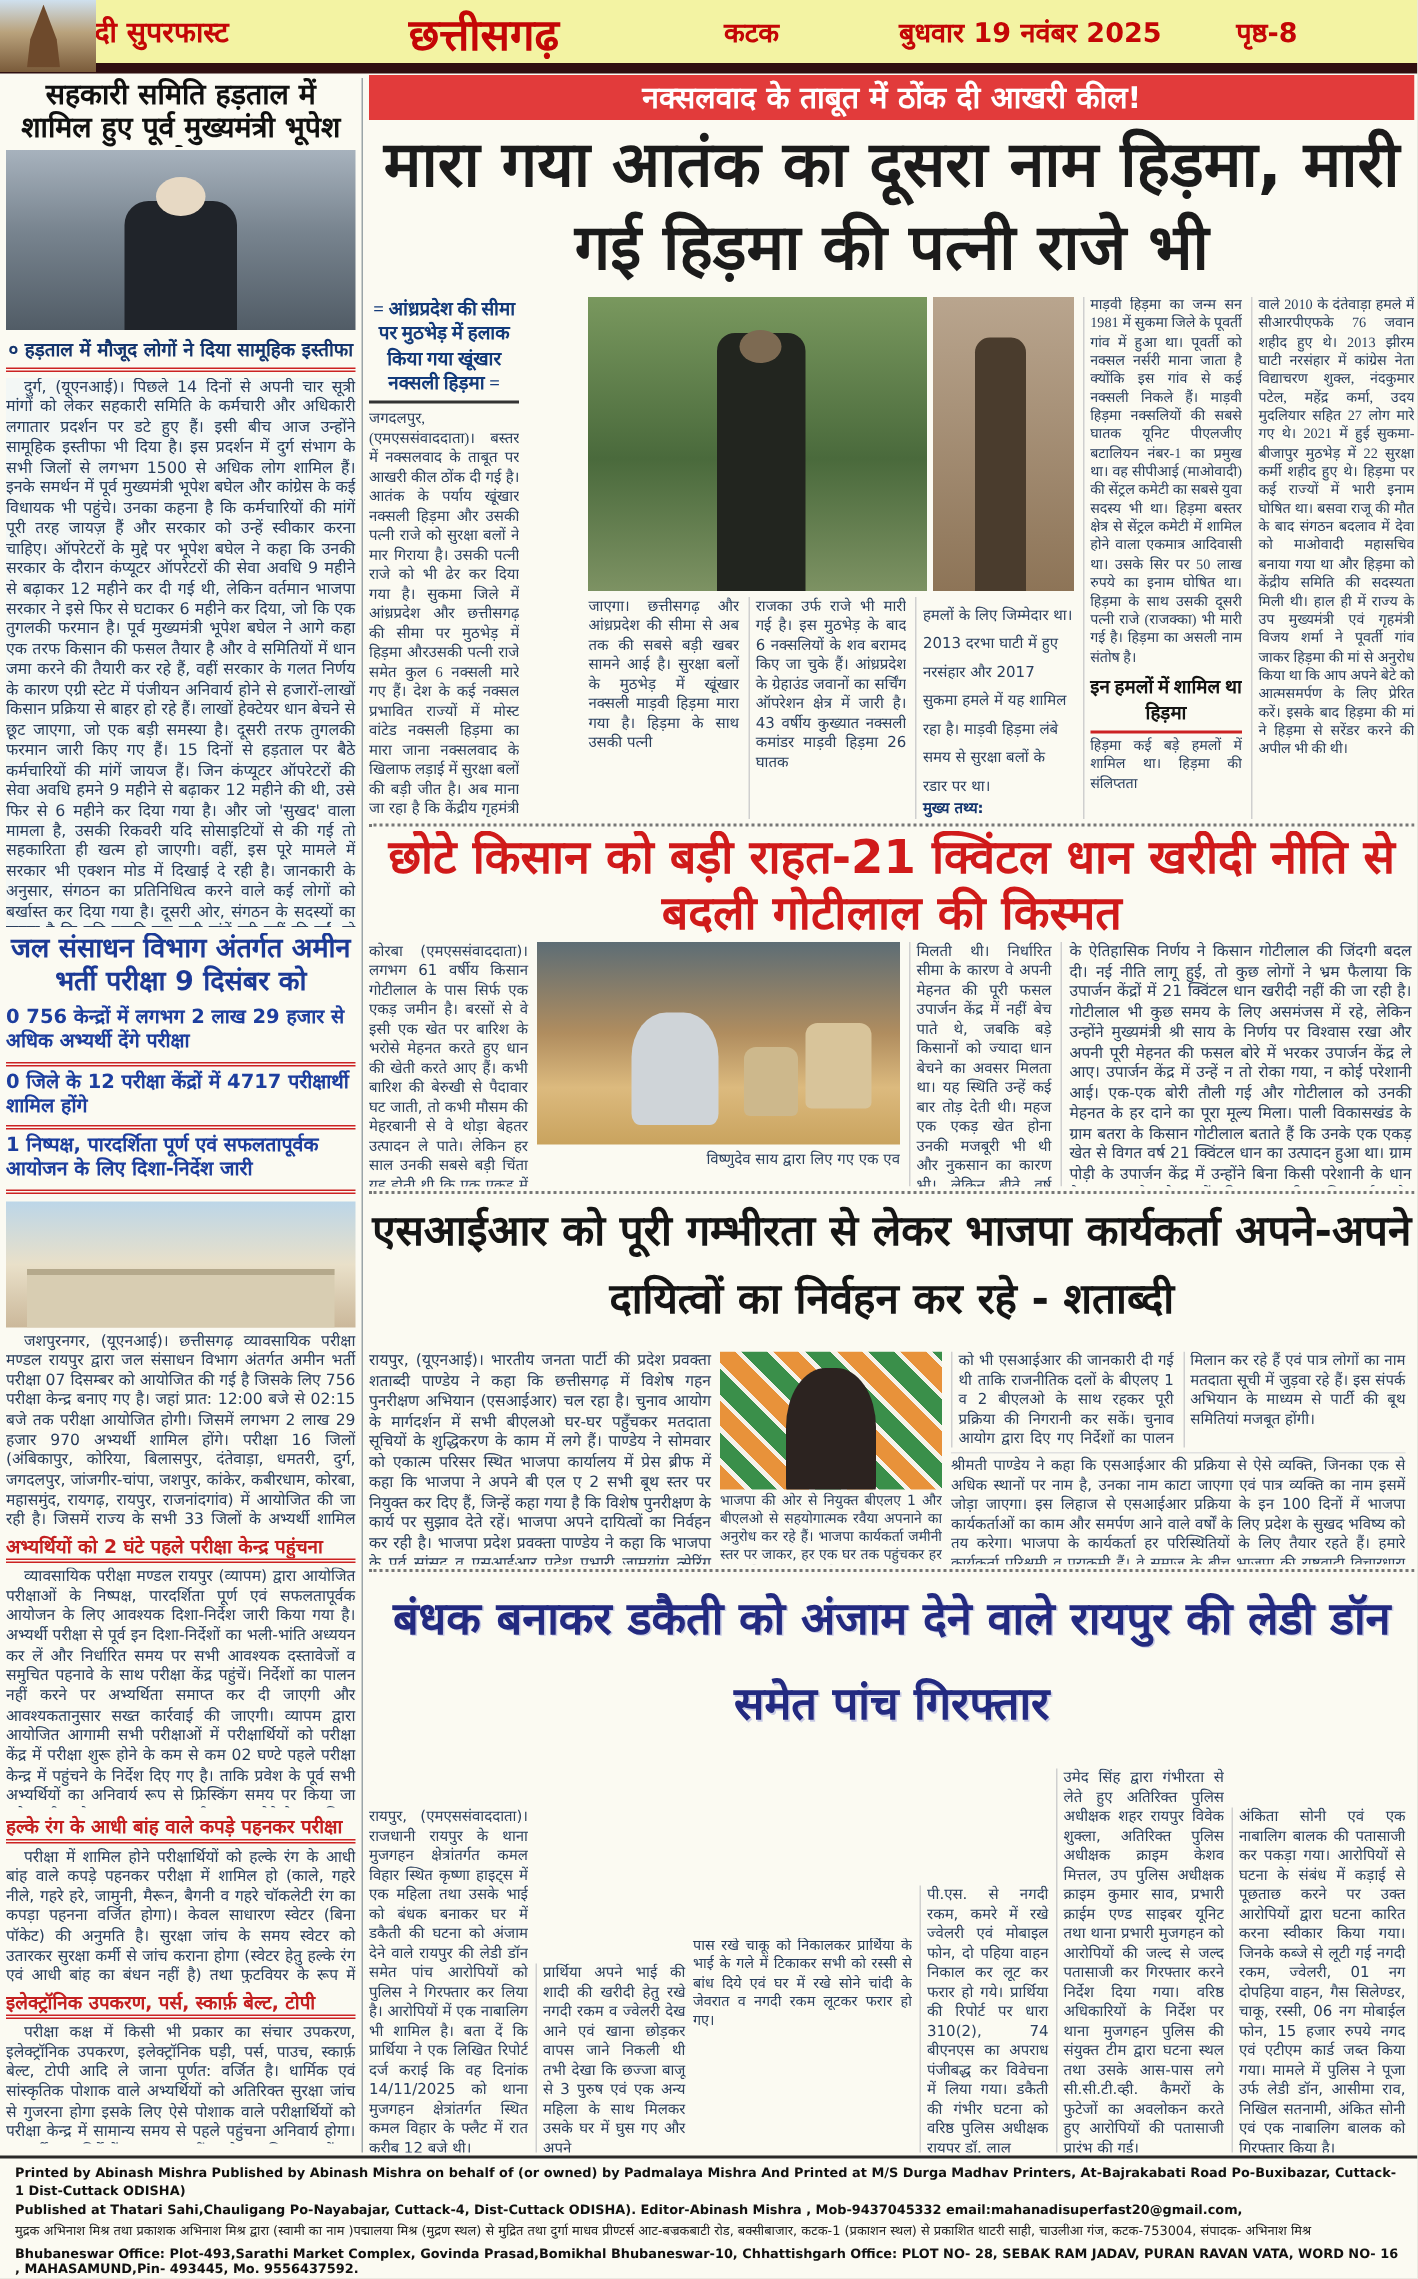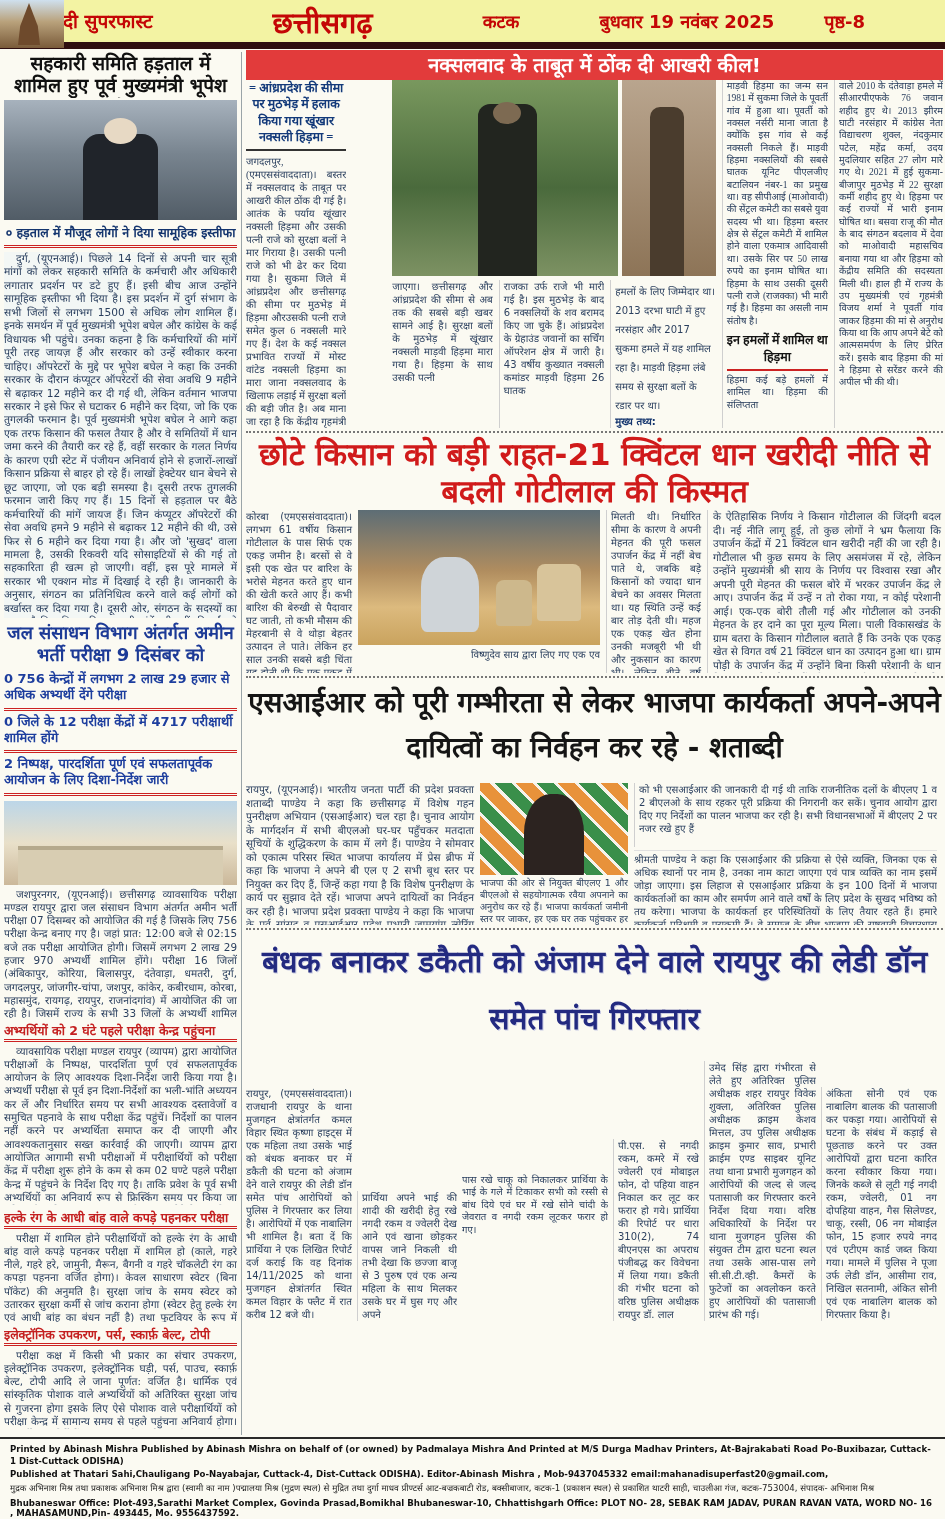--- a/index.html
+++ b/index.html
@@ -135,37 +135,38 @@
     <div class="lc-head1">सहकारी समिति हड़ताल में शामिल हुए पूर्व मुख्यमंत्री भूपेश बघेल</div>
     <div class="photo ph-bhupesh">
         <div class="fig"></div>
       </div>
     <div class="kicker">० हड़ताल में मौजूद लोगों ने दिया सामूहिक इस्तीफा</div>
     <div class="lc-body">दुर्ग, (यूएनआई)। पिछले 14 दिनों से अपनी चार सूत्री मांगों को लेकर सहकारी समिति के कर्मचारी और अधिकारी लगातार प्रदर्शन पर डटे हुए हैं। इसी बीच आज उन्होंने सामूहिक इस्तीफा भी दिया है। इस प्रदर्शन में दुर्ग संभाग के सभी जिलों से लगभग 1500 से अधिक लोग शामिल हैं। इनके समर्थन में पूर्व मुख्यमंत्री भूपेश बघेल और कांग्रेस के कई विधायक भी पहुंचे। उनका कहना है कि कर्मचारियों की मांगें पूरी तरह जायज़ हैं और सरकार को उन्हें स्वीकार करना चाहिए। ऑपरेटरों के मुद्दे पर भूपेश बघेल ने कहा कि उनकी सरकार के दौरान कंप्यूटर ऑपरेटरों की सेवा अवधि 9 महीने से बढ़ाकर 12 महीने कर दी गई थी, लेकिन वर्तमान भाजपा सरकार ने इसे फिर से घटाकर 6 महीने कर दिया, जो कि एक तुगलकी फरमान है। पूर्व मुख्यमंत्री भूपेश बघेल ने आगे कहा एक तरफ किसान की फसल तैयार है और वे समितियों में धान जमा करने की तैयारी कर रहे हैं, वहीं सरकार के गलत निर्णय के कारण एग्री स्टेट में पंजीयन अनिवार्य होने से हजारों-लाखों किसान प्रक्रिया से बाहर हो रहे हैं। लाखों हेक्टेयर धान बेचने से छूट जाएगा, जो एक बड़ी समस्या है। दूसरी तरफ तुगलकी फरमान जारी किए गए हैं। 15 दिनों से हड़ताल पर बैठे कर्मचारियों की मांगें जायज हैं। जिन कंप्यूटर ऑपरेटरों की सेवा अवधि हमने 9 महीने से बढ़ाकर 12 महीने की थी, उसे फिर से 6 महीने कर दिया गया है। और जो 'सुखद' वाला मामला है, उसकी रिकवरी यदि सोसाइटियों से की गई तो सहकारिता ही खत्म हो जाएगी। वहीं, इस पूरे मामले में सरकार भी एक्शन मोड में दिखाई दे रही है। जानकारी के अनुसार, संगठन का प्रतिनिधित्व करने वाले कई लोगों को बर्खास्त कर दिया गया है। दूसरी ओर, संगठन के सदस्यों का कहना है कि यदि उनकी चार सूत्री मांगें पूरी नहीं की गईं, तो उनका आंदोलन आगे भी जारी रहेगा। गौरतलब है कि छत्तीसगढ़ में 15 तारीख से धान खरीदी प्रक्रिया शुरू हो चुकी है। व्यवस्थाएं प्रभावित न हों, इसके लिए प्रशासन ने विभिन्न विभागों के कर्मचारी और अधिकारियों को धान खरीदी की प्रक्रिया में लगाया है।</div>
 
     <div class="lc-head2">जल संसाधन विभाग अंतर्गत अमीन भर्ती परीक्षा 9 दिसंबर को</div>
     <div class="bullet">0 756 केन्द्रों में लगभग 2 लाख 29 हजार से अधिक अभ्यर्थी देंगे परीक्षा</div>
     <div class="bullet">0 जिले के 12 परीक्षा केंद्रों में 4717 परीक्षार्थी शामिल होंगे</div>
-    <div class="bullet">2 निष्पक्ष, पारदर्शिता पूर्ण एवं सफलतापूर्वक आयोजन के लिए दिशा-निर्देश जारी</div>
+    <div class="bullet">1 निष्पक्ष, पारदर्शिता पूर्ण एवं सफलतापूर्वक आयोजन के लिए दिशा-निर्देश जारी</div>
     <div class="photo ph-vyapam">
       <div class="sign">व्यापम भवन</div>
       <div class="bldg"></div>
     </div>
     <div class="lc-p" style="height:130px;">जशपुरनगर, (यूएनआई)। छत्तीसगढ़ व्यावसायिक परीक्षा मण्डल रायपुर द्वारा जल संसाधन विभाग अंतर्गत अमीन भर्ती परीक्षा 07 दिसम्बर को आयोजित की गई है जिसके लिए 756 परीक्षा केन्द्र बनाए गए है। जहां प्रात: 12:00 बजे से 02:15 बजे तक परीक्षा आयोजित होगी। जिसमें लगभग 2 लाख 29 हजार 970 अभ्यर्थी शामिल होंगे। परीक्षा 16 जिलों (अंबिकापुर, कोरिया, बिलासपुर, दंतेवाड़ा, धमतरी, दुर्ग, जगदलपुर, जांजगीर-चांपा, जशपुर, कांकेर, कबीरधाम, कोरबा, महासमुंद, रायगढ़, रायपुर, राजनांदगांव) में आयोजित की जा रही है। जिसमें राज्य के सभी 33 जिलों के अभ्यर्थी शामिल होंगे। जशपुर जिले के 12 निर्धारित परीक्षा केंद्रों में 4717 जिले के परीक्षार्थी शामिल होंगे।</div>
     <div class="lc-sub">अभ्यर्थियों को 2 घंटे पहले परीक्षा केन्द्र पहुंचना होगा अनिवार्य</div>
     <div class="lc-p" style="height:160px;">व्यावसायिक परीक्षा मण्डल रायपुर (व्यापम) द्वारा आयोजित परीक्षाओं के निष्पक्ष, पारदर्शिता पूर्ण एवं सफलतापूर्वक आयोजन के लिए आवश्यक दिशा-निर्देश जारी किया गया है। अभ्यर्थी परीक्षा से पूर्व इन दिशा-निर्देशों का भली-भांति अध्ययन कर लें और निर्धारित समय पर सभी आवश्यक दस्तावेजों व समुचित पहनावे के साथ परीक्षा केंद्र पहुंचें। निर्देशों का पालन नहीं करने पर अभ्यर्थिता समाप्त कर दी जाएगी और आवश्यकतानुसार सख्त कार्रवाई की जाएगी। व्यापम द्वारा आयोजित आगामी सभी परीक्षाओं में परीक्षार्थियों को परीक्षा केंद्र में परीक्षा शुरू होने के कम से कम 02 घण्टे पहले परीक्षा केन्द्र में पहुंचने के निर्देश दिए गए है। ताकि प्रवेश के पूर्व सभी अभ्यर्थियों का अनिवार्य रूप से फ्रिस्किंग समय पर किया जा सके। परीक्षा केन्द्र का मुख्य द्वार परीक्षा शुरू होने के 30 मिनट पहले बंद कर दिया जाएगा। इसके लिए परीक्षार्थी समय का विशेष ध्यान रखेंगे।</div>
     <div class="lc-sub">हल्के रंग के आधी बांह वाले कपड़े पहनकर परीक्षा में हो शामिल</div>
     <div class="lc-p" style="height:90px;">परीक्षा में शामिल होने परीक्षार्थियों को हल्के रंग के आधी बांह वाले कपड़े पहनकर परीक्षा में शामिल हो (काले, गहरे नीले, गहरे हरे, जामुनी, मैरून, बैगनी व गहरे चॉकलेटी रंग का कपड़ा पहनना वर्जित होगा)। केवल साधारण स्वेटर (बिना पॉकेट) की अनुमति है। सुरक्षा जांच के समय स्वेटर को उतारकर सुरक्षा कर्मी से जांच कराना होगा (स्वेटर हेतु हल्के रंग एवं आधी बांह का बंधन नहीं है) तथा फुटवियर के रूप में चप्पल पहनना अनिवार्य होगा। कान में किसी भी प्रकार का आभूषण वर्जित है।</div>
     <div class="lc-sub">इलेक्ट्रॉनिक उपकरण, पर्स, स्कार्फ़ बेल्ट, टोपी प्रतिबंधित</div>
     <div class="lc-p" style="height:80px;">परीक्षा कक्ष में किसी भी प्रकार का संचार उपकरण, इलेक्ट्रॉनिक उपकरण, इलेक्ट्रॉनिक घड़ी, पर्स, पाउच, स्कार्फ़ बेल्ट, टोपी आदि ले जाना पूर्णत: वर्जित है। धार्मिक एवं सांस्कृतिक पोशाक वाले अभ्यर्थियों को अतिरिक्त सुरक्षा जांच से गुजरना होगा इसके लिए ऐसे पोशाक वाले परीक्षार्थियों को परीक्षा केन्द्र में सामान्य समय से पहले पहुंचना अनिवार्य होगा। अभ्यर्थी द्वारा निर्देशों का पालन नहीं करने, अनुचित साधनों का प्रयोग करने पर परीक्षा से वंचित किया जाएगा।</div>
   </div>
 
   <div class="rightzone">
 
     <div class="banner">नक्सलवाद के ताबूत में ठोंक दी आखरी कील!</div>
+    <div class="headline-main">मारा गया आतंक का दूसरा नाम हिड़मा, मारी गई हिड़मा की पत्नी राजे भी</div>
 
     <div class="hrow">
       <div class="hcol hcolA">
         <div class="standfirst">= आंध्रप्रदेश की सीमा पर मुठभेड़ में हलाक किया गया खूंखार नक्सली हिड़मा =</div>
         <div class="bodytxt">जगदलपुर, (एमएससंवाददाता)। बस्तर में नक्सलवाद के ताबूत पर आखरी कील ठोंक दी गई है। आतंक के पर्याय खूंखार नक्सली हिड़मा और उसकी पत्नी राजे को सुरक्षा बलों ने मार गिराया है। उसकी पत्नी राजे को भी ढेर कर दिया गया है। सुकमा जिले में आंध्रप्रदेश और छत्तीसगढ़ की सीमा पर मुठभेड़ में हिड़मा औरउसकी पत्नी राजे समेत कुल 6 नक्सली मारे गए हैं। देश के कई नक्सल प्रभावित राज्यों में मोस्ट वांटेड नक्सली हिड़मा का मारा जाना नक्सलवाद के खिलाफ लड़ाई में सुरक्षा बलों की बड़ी जीत है। अब माना जा रहा है कि केंद्रीय गृहमंत्री अमित शाह द्वारा दी गई डेड लाइन 31 मार्च 2026 से पहले ही नक्सलवाद का समूल नाश हो</div>
       </div>
       <div class="hmid">
         <div class="hphotos">
           <div class="photo ph-hidma1">
               <div class="fig"></div>
@@ -215,20 +216,21 @@
       <div class="scolA bodytxt">रायपुर, (यूएनआई)। भारतीय जनता पार्टी की प्रदेश प्रवक्ता शताब्दी पाण्डेय ने कहा कि छत्तीसगढ़ में विशेष गहन पुनरीक्षण अभियान (एसआईआर) चल रहा है। चुनाव आयोग के मार्गदर्शन में सभी बीएलओ घर-घर पहुँचकर मतदाता सूचियों के शुद्धिकरण के काम में लगे हैं। पाण्डेय ने सोमवार को एकात्म परिसर स्थित भाजपा कार्यालय में प्रेस ब्रीफ में कहा कि भाजपा ने अपने बी एल ए 2 सभी बूथ स्तर पर नियुक्त कर दिए हैं, जिन्हें कहा गया है कि विशेष पुनरीक्षण के कार्य पर सुझाव देते रहें। भाजपा अपने दायित्वों का निर्वहन कर रही है। भाजपा प्रदेश प्रवक्ता पाण्डेय ने कहा कि भाजपा के पूर्व सांसद व एसआईआर प्रदेश प्रभारी जामयांग त्सेरिंग नामग्याल भी 6 दिनों के छत्तीसगढ़ प्रवास पर आए हुए हैं। नामग्याल छत्तीसगढ़ में पाँच सम्भागीय स्तर पर एसआईआर टोलियों की बैठक लेकर मार्गदर्शन कर रहे हैं। पाण्डेय ने कहा कि चुनाव आयोग द्वारा सभी राजनीतिक दलों</div>
       <div class="sphoto">
         <div class="photo ph-bjp">
             <div class="fig"></div>
           </div>
         <div class="scaption">भाजपा की ओर से नियुक्त बीएलए 1 और बीएलओ से सहयोगात्मक रवैया अपनाने का अनुरोध कर रहे हैं। भाजपा कार्यकर्ता जमीनी स्तर पर जाकर, हर एक घर तक पहुंचकर हर एक परिवार का नाम दो बार</div>
       </div>
       <div class="sright">
         <div class="sinner">
           <div class="bodytxt">को भी एसआईआर की जानकारी दी गई थी ताकि राजनीतिक दलों के बीएलए 1 व 2 बीएलओ के साथ रहकर पूरी प्रक्रिया की निगरानी कर सकें। चुनाव आयोग द्वारा दिए गए निर्देशों का पालन भाजपा कर रही है। सभी विधानसभाओं में बीएलए 2 पर नजर रखे हुए हैं</div>
+          <div class="bodytxt">मिलान कर रहे हैं एवं पात्र लोगों का नाम मतदाता सूची में जुड़वा रहे हैं। इस संपर्क अभियान के माध्यम से पार्टी की बूथ समितियां मजबूत होंगी।</div>
         </div>
         <div class="swide bodytxt">श्रीमती पाण्डेय ने कहा कि एसआईआर की प्रक्रिया से ऐसे व्यक्ति, जिनका एक से अधिक स्थानों पर नाम है, उनका नाम काटा जाएगा एवं पात्र व्यक्ति का नाम इसमें जोड़ा जाएगा। इस लिहाज से एसआईआर प्रक्रिया के इन 100 दिनों में भाजपा कार्यकर्ताओं का काम और समर्पण आने वाले वर्षों के लिए प्रदेश के सुखद भविष्य को तय करेगा। भाजपा के कार्यकर्ता हर परिस्थितियों के लिए तैयार रहते हैं। हमारे कार्यकर्ता परिश्रमी व पराक्रमी हैं। वे समाज के बीच भाजपा की राष्ट्रवादी विचारधारा को मजबूत करने में जुटे हैं और इस नाते इस अभियान को महत्वपूर्ण मानकर सब पूरी गम्भीरता से अपने-अपने दायित्वों का निर्वहन कर रहे हैं।</div>
       </div>
     </div>
 
     <div class="dotsep"></div>
 
     <div class="headline-navy">बंधक बनाकर डकैती को अंजाम देने वाले रायपुर की लेडी डॉन समेत पांच गिरफ्तार</div>
     <div class="lrow">
       <div class="tx lc1 bodytxt">रायपुर, (एमएससंवाददाता)। राजधानी रायपुर के थाना मुजगहन क्षेत्रांतर्गत कमल विहार स्थित कृष्णा हाइट्स में एक महिला तथा उसके भाई को बंधक बनाकर घर में डकैती की घटना को अंजाम देने वाले रायपुर की लेडी डॉन समेत पांच आरोपियों को पुलिस ने गिरफ्तार कर लिया है। आरोपियों में एक नाबालिग भी शामिल है। बता दें कि प्रार्थिया ने एक लिखित रिपोर्ट दर्ज कराई कि वह दिनांक 14/11/2025 को थाना मुजगहन क्षेत्रांतर्गत स्थित कमल विहार के फ्लैट में रात करीब 12 बजे थी।</div>

